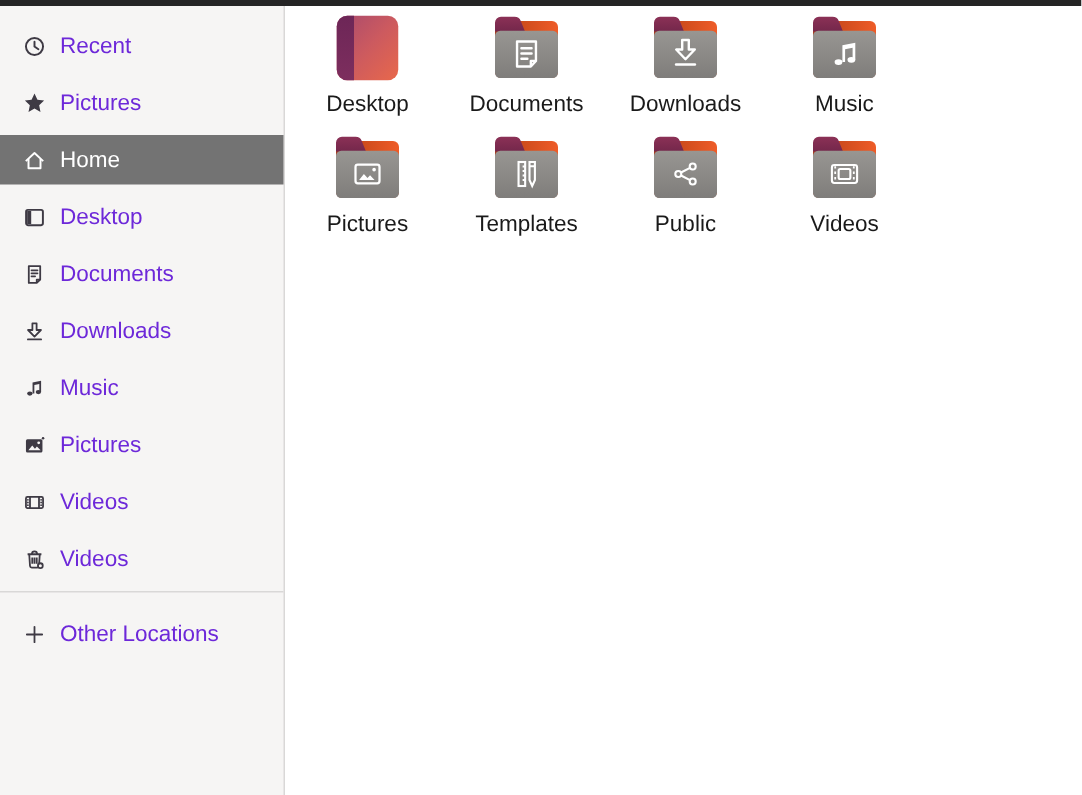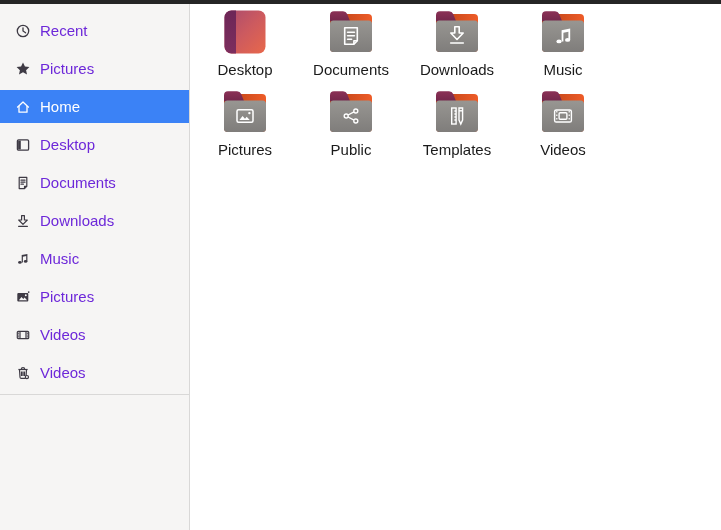--- a/index.html
+++ b/index.html
@@ -10,21 +10,21 @@
   .top-strip { position:absolute; left:0; top:0; width:721px; height:4px; background:#252525; }
 
   
   .sidebar { position:absolute; left:0; top:4px; width:190px; height:526px;
     background:#f6f5f4; border-right:1px solid #d9d8d7; padding-top:10px; color:#37333e; }
   .side-item { height:33px; margin-bottom:5px; display:flex; align-items:center;
     padding-left:15px; cursor:default; }
   .side-item .si-icon { width:16px; height:16px; flex:0 0 16px; margin-right:9px;
     display:flex; align-items:center; justify-content:center; color:#3e3a44; }
   .side-item .si-label { font-size:15px; color:#6d28d9; white-space:nowrap; }
-  .side-item.selected { background:#3b82f6; }
+  .side-item.selected { background:#737373; }
   .side-item.selected .si-label { color:#ffffff; }
   .side-item.selected .si-icon { color:#ffffff; }
   .side-sep { height:1px; background:#d9d8d7; margin:3px 0 11px 0; }
   .si-icon svg { display:block; }
 
   
   .main { position:absolute; left:190px; top:4px; width:531px; height:526px; background:#fff; }
   .files-grid { display:flex; flex-wrap:wrap; padding:4px 0 0 2px; }
   .file-cell { width:106px; height:80px; display:flex; flex-direction:column;
     align-items:center; padding-top:0; cursor:default; }
@@ -171,20 +171,28 @@
           <path d="M4.5 4.5 l0.5 7.8 a1.2 1.2 0 0 0 1.2 1.1 h3.6 a1.2 1.2 0 0 0 1.2 -1.1 l0.5 -7.8"></path>
           <path d="M6.5 6.6 v4.3 M8 6.6 v4.3 M9.5 6.6 v4.3"></path>
           <circle cx="11.9" cy="12.1" r="1.6" fill="#f6f5f4"></circle>
         </svg>
         </span>
       <span class="si-label">Videos</span>
     </div>
 
     <div class="side-sep"></div>
 
+    <div class="side-item">
+      <span class="si-icon">
+        <svg viewBox="0 0 16 16" width="16" height="16" fill="none" stroke="currentColor" stroke-width="1.2" stroke-linecap="round">
+          <path d="M8 2.9 V13.1 M2.9 8 H13.1"></path>
+        </svg>
+        </span>
+      <span class="si-label">Other Locations</span>
+    </div>
 
   </nav>
 
   <main class="main">
     <div class="files-grid">
 
       <div class="file-cell">
         <div class="icon48">
           <svg viewBox="0 0 48 48">
             <rect x="3.5" y="2.5" width="41" height="43" rx="7" fill="url(#lg-deskbody)"></rect>
@@ -249,20 +257,37 @@
             <path d="M3 13 v-5.8 a4 4 0 0 1 4 -4 h9 a4.5 4.5 0 0 1 4.2 2.8 l2.8 7 z" fill="url(#lg-tab)"></path>
             <rect x="3" y="12.5" width="42" height="31.5" rx="3.5" fill="url(#lg-front)"></rect>
             <g transform="translate(24,28)">
               <rect x="-8" y="-6.2" width="16" height="12.4" rx="1.5" fill="none" stroke="#fff" stroke-width="1.5"></rect>
               <path d="M-5.6 4 L-2.4 0 0 2.7 1.7 0.8 4.7 4 z" fill="#fff"></path>
               <circle cx="4.4" cy="-2.9" r="1.2" fill="#fff"></circle>
             </g>
           </svg>
         </div>
         <div class="file-label">Pictures</div>
+      </div>
+
+      <div class="file-cell">
+        <div class="icon48">
+          <svg viewBox="0 0 48 48">
+            <rect x="3" y="6" width="42" height="38" rx="4" fill="url(#lg-back)"></rect>
+            <path d="M3 13 v-5.8 a4 4 0 0 1 4 -4 h9 a4.5 4.5 0 0 1 4.2 2.8 l2.8 7 z" fill="url(#lg-tab)"></path>
+            <rect x="3" y="12.5" width="42" height="31.5" rx="3.5" fill="url(#lg-front)"></rect>
+            <g transform="translate(24,28)" stroke="#fff" fill="none" stroke-width="1.4">
+              <rect x="-5.3" y="-8" width="4.4" height="16"></rect>
+              <path d="M-2.6 -5 h1.7 M-2.6 -2 h1.7 M-2.6 1 h1.7 M-2.6 4 h1.7"></path>
+              <path d="M2 -8 h3.6 v12 L3.8 8 2 4 z"></path>
+              <path d="M2 -5.2 h3.6"></path>
+            </g>
+          </svg>
+        </div>
+        <div class="file-label">Templates</div>
       </div>
 
       <div class="file-cell">
         <div class="icon48">
           <svg viewBox="0 0 48 48">
             <rect x="3" y="6" width="42" height="38" rx="4" fill="url(#lg-back)"></rect>
             <path d="M3 13 v-5.8 a4 4 0 0 1 4 -4 h9 a4.5 4.5 0 0 1 4.2 2.8 l2.8 7 z" fill="url(#lg-tab)"></path>
             <rect x="3" y="12.5" width="42" height="31.5" rx="3.5" fill="url(#lg-front)"></rect>
             <g transform="translate(24,28)" stroke="#fff" fill="none" stroke-width="1.4">
               <circle cx="4.8" cy="-5" r="2"></circle>
@@ -275,37 +300,20 @@
         <div class="file-label">Public</div>
       </div>
 
       <div class="file-cell">
         <div class="icon48">
           <svg viewBox="0 0 48 48">
             <rect x="3" y="6" width="42" height="38" rx="4" fill="url(#lg-back)"></rect>
             <path d="M3 13 v-5.8 a4 4 0 0 1 4 -4 h9 a4.5 4.5 0 0 1 4.2 2.8 l2.8 7 z" fill="url(#lg-tab)"></path>
             <rect x="3" y="12.5" width="42" height="31.5" rx="3.5" fill="url(#lg-front)"></rect>
             <g transform="translate(24,28)" stroke="#fff" fill="none" stroke-width="1.4">
-              <rect x="-5.3" y="-8" width="4.4" height="16"></rect>
-              <path d="M-2.6 -5 h1.7 M-2.6 -2 h1.7 M-2.6 1 h1.7 M-2.6 4 h1.7"></path>
-              <path d="M2 -8 h3.6 v12 L3.8 8 2 4 z"></path>
-              <path d="M2 -5.2 h3.6"></path>
-            </g>
-          </svg>
-        </div>
-        <div class="file-label">Templates</div>
-      </div>
-
-      <div class="file-cell">
-        <div class="icon48">
-          <svg viewBox="0 0 48 48">
-            <rect x="3" y="6" width="42" height="38" rx="4" fill="url(#lg-back)"></rect>
-            <path d="M3 13 v-5.8 a4 4 0 0 1 4 -4 h9 a4.5 4.5 0 0 1 4.2 2.8 l2.8 7 z" fill="url(#lg-tab)"></path>
-            <rect x="3" y="12.5" width="42" height="31.5" rx="3.5" fill="url(#lg-front)"></rect>
-            <g transform="translate(24,28)" stroke="#fff" fill="none" stroke-width="1.4">
               <rect x="-8.4" y="-6" width="16.8" height="12" rx="1.6"></rect>
               <rect x="-3.9" y="-3.3" width="7.8" height="6.6" rx="1"></rect>
               <path d="M-6.2 -5.2 v10.4 M6.2 -5.2 v10.4" stroke-dasharray="1.6 2" stroke-width="1.2"></path>
             </g>
           </svg>
         </div>
         <div class="file-label">Videos</div>
       </div>
 
     </div>

